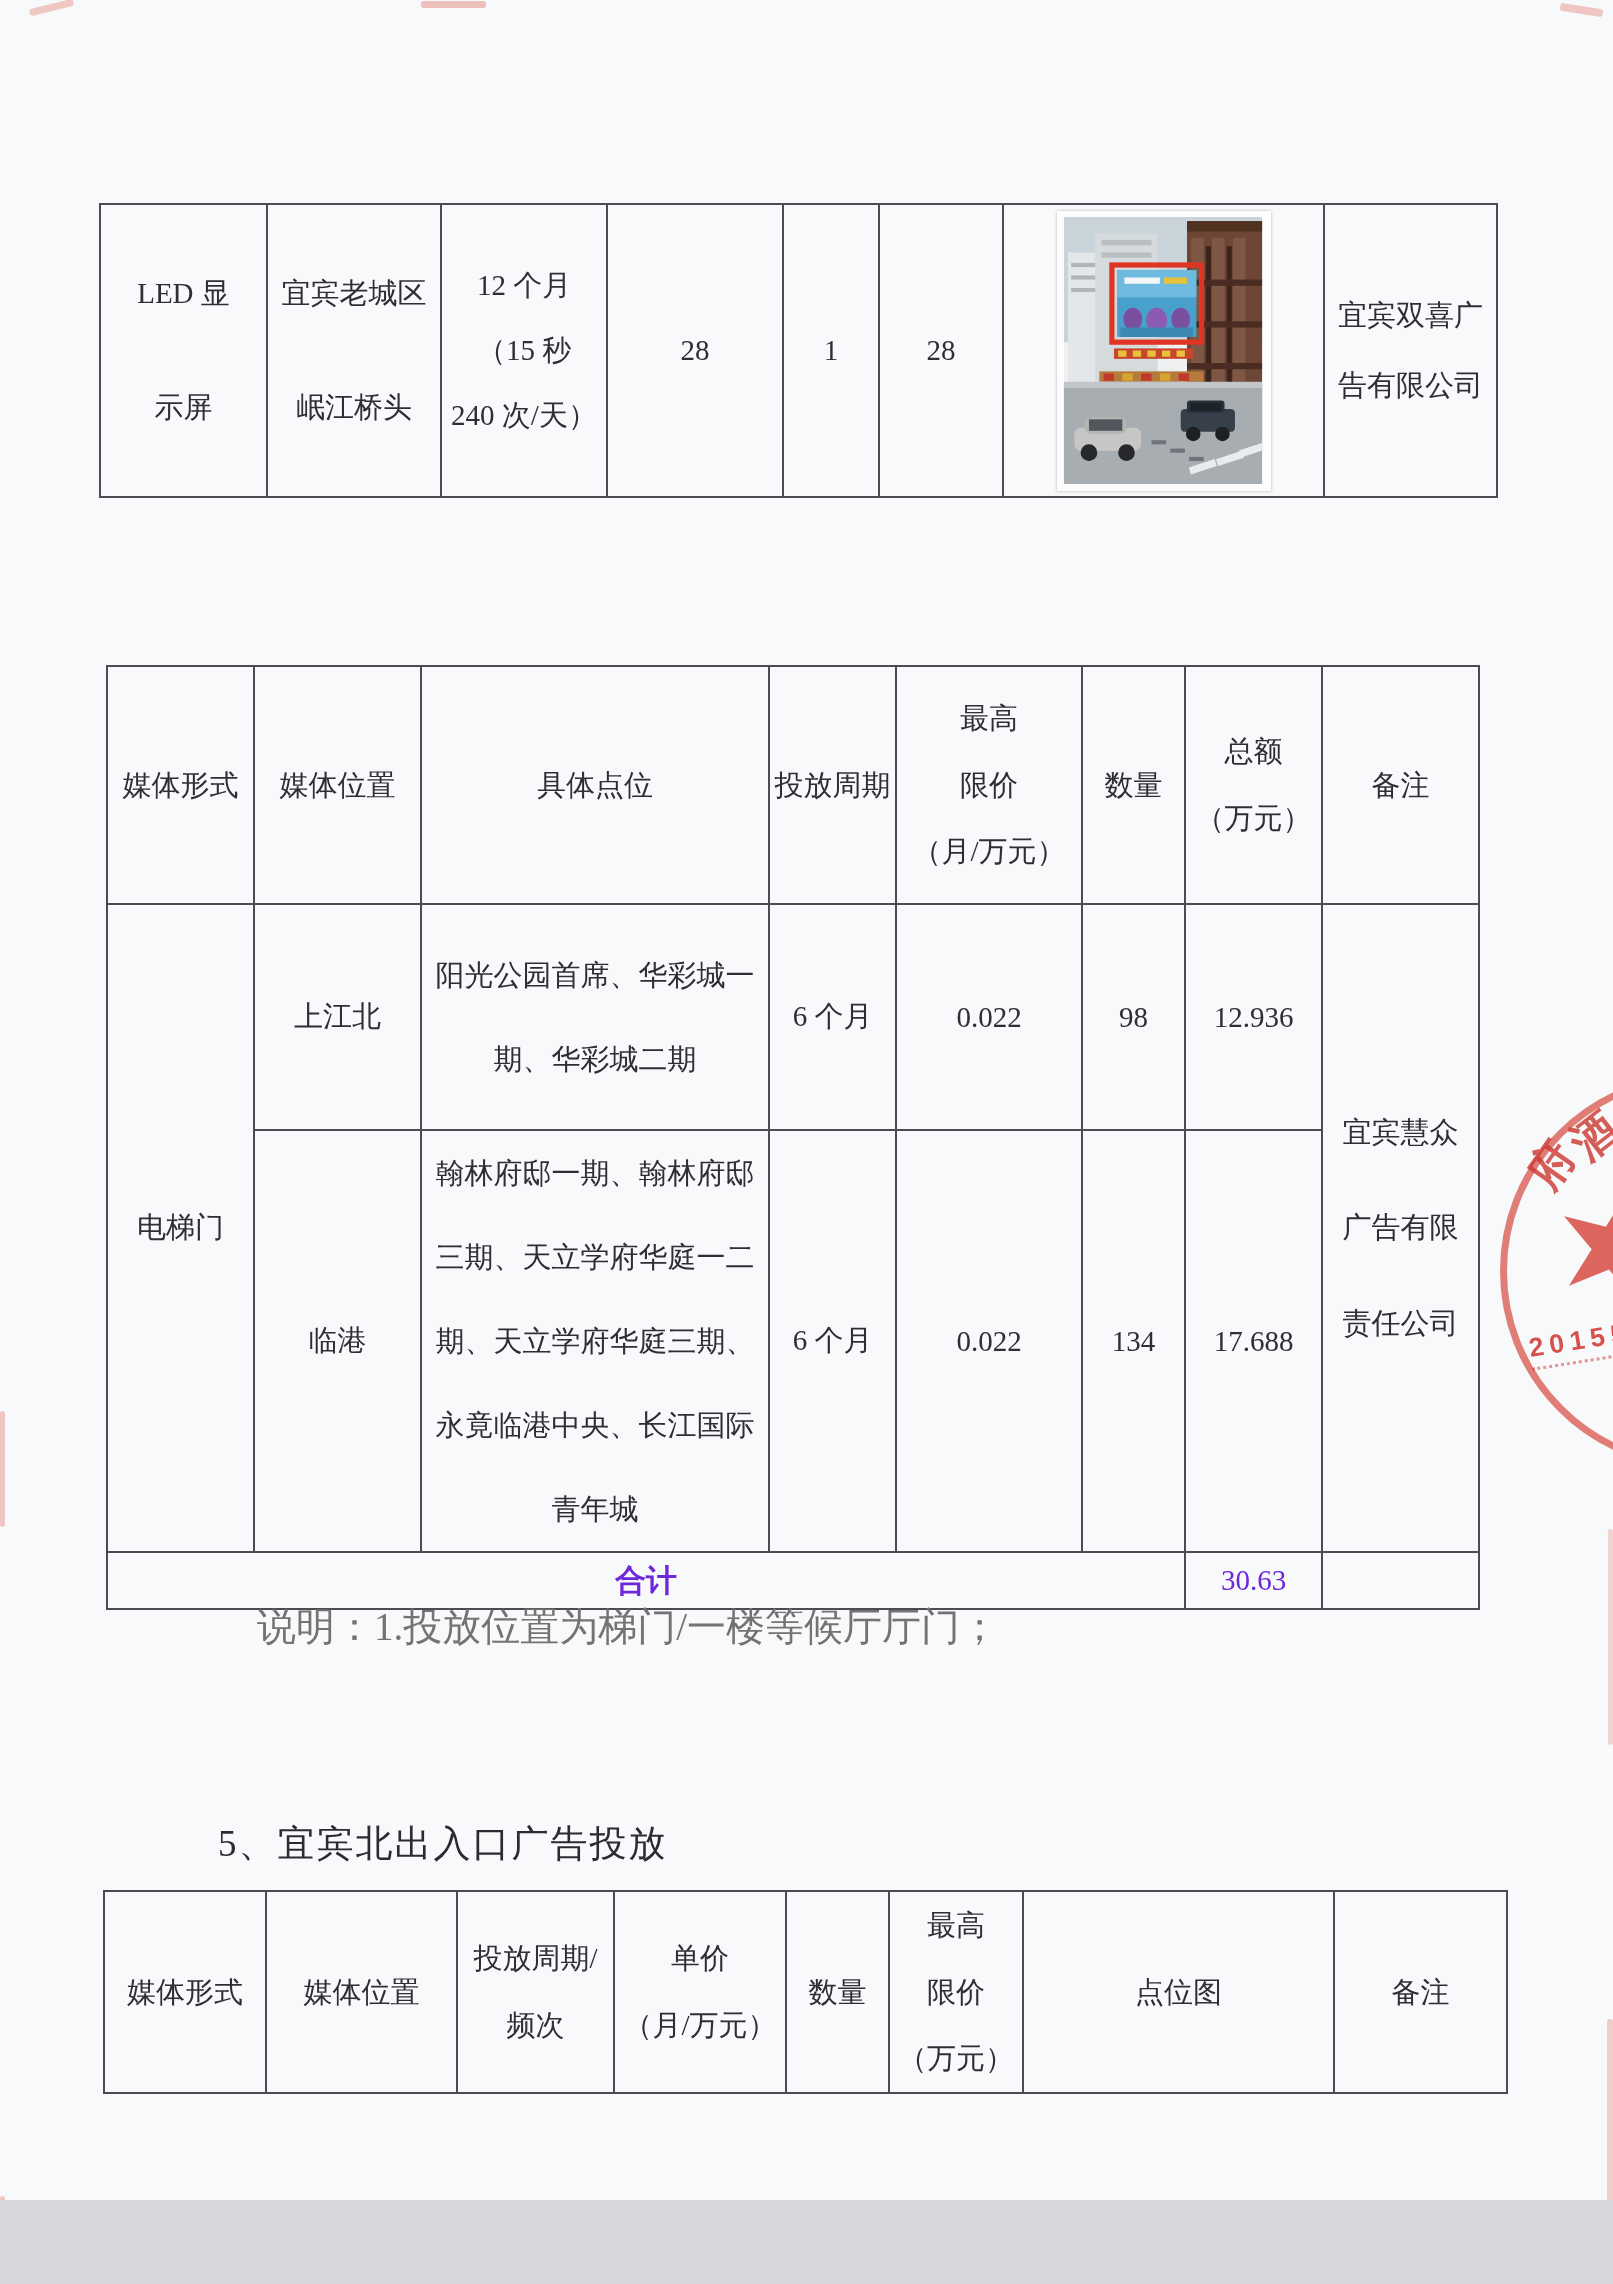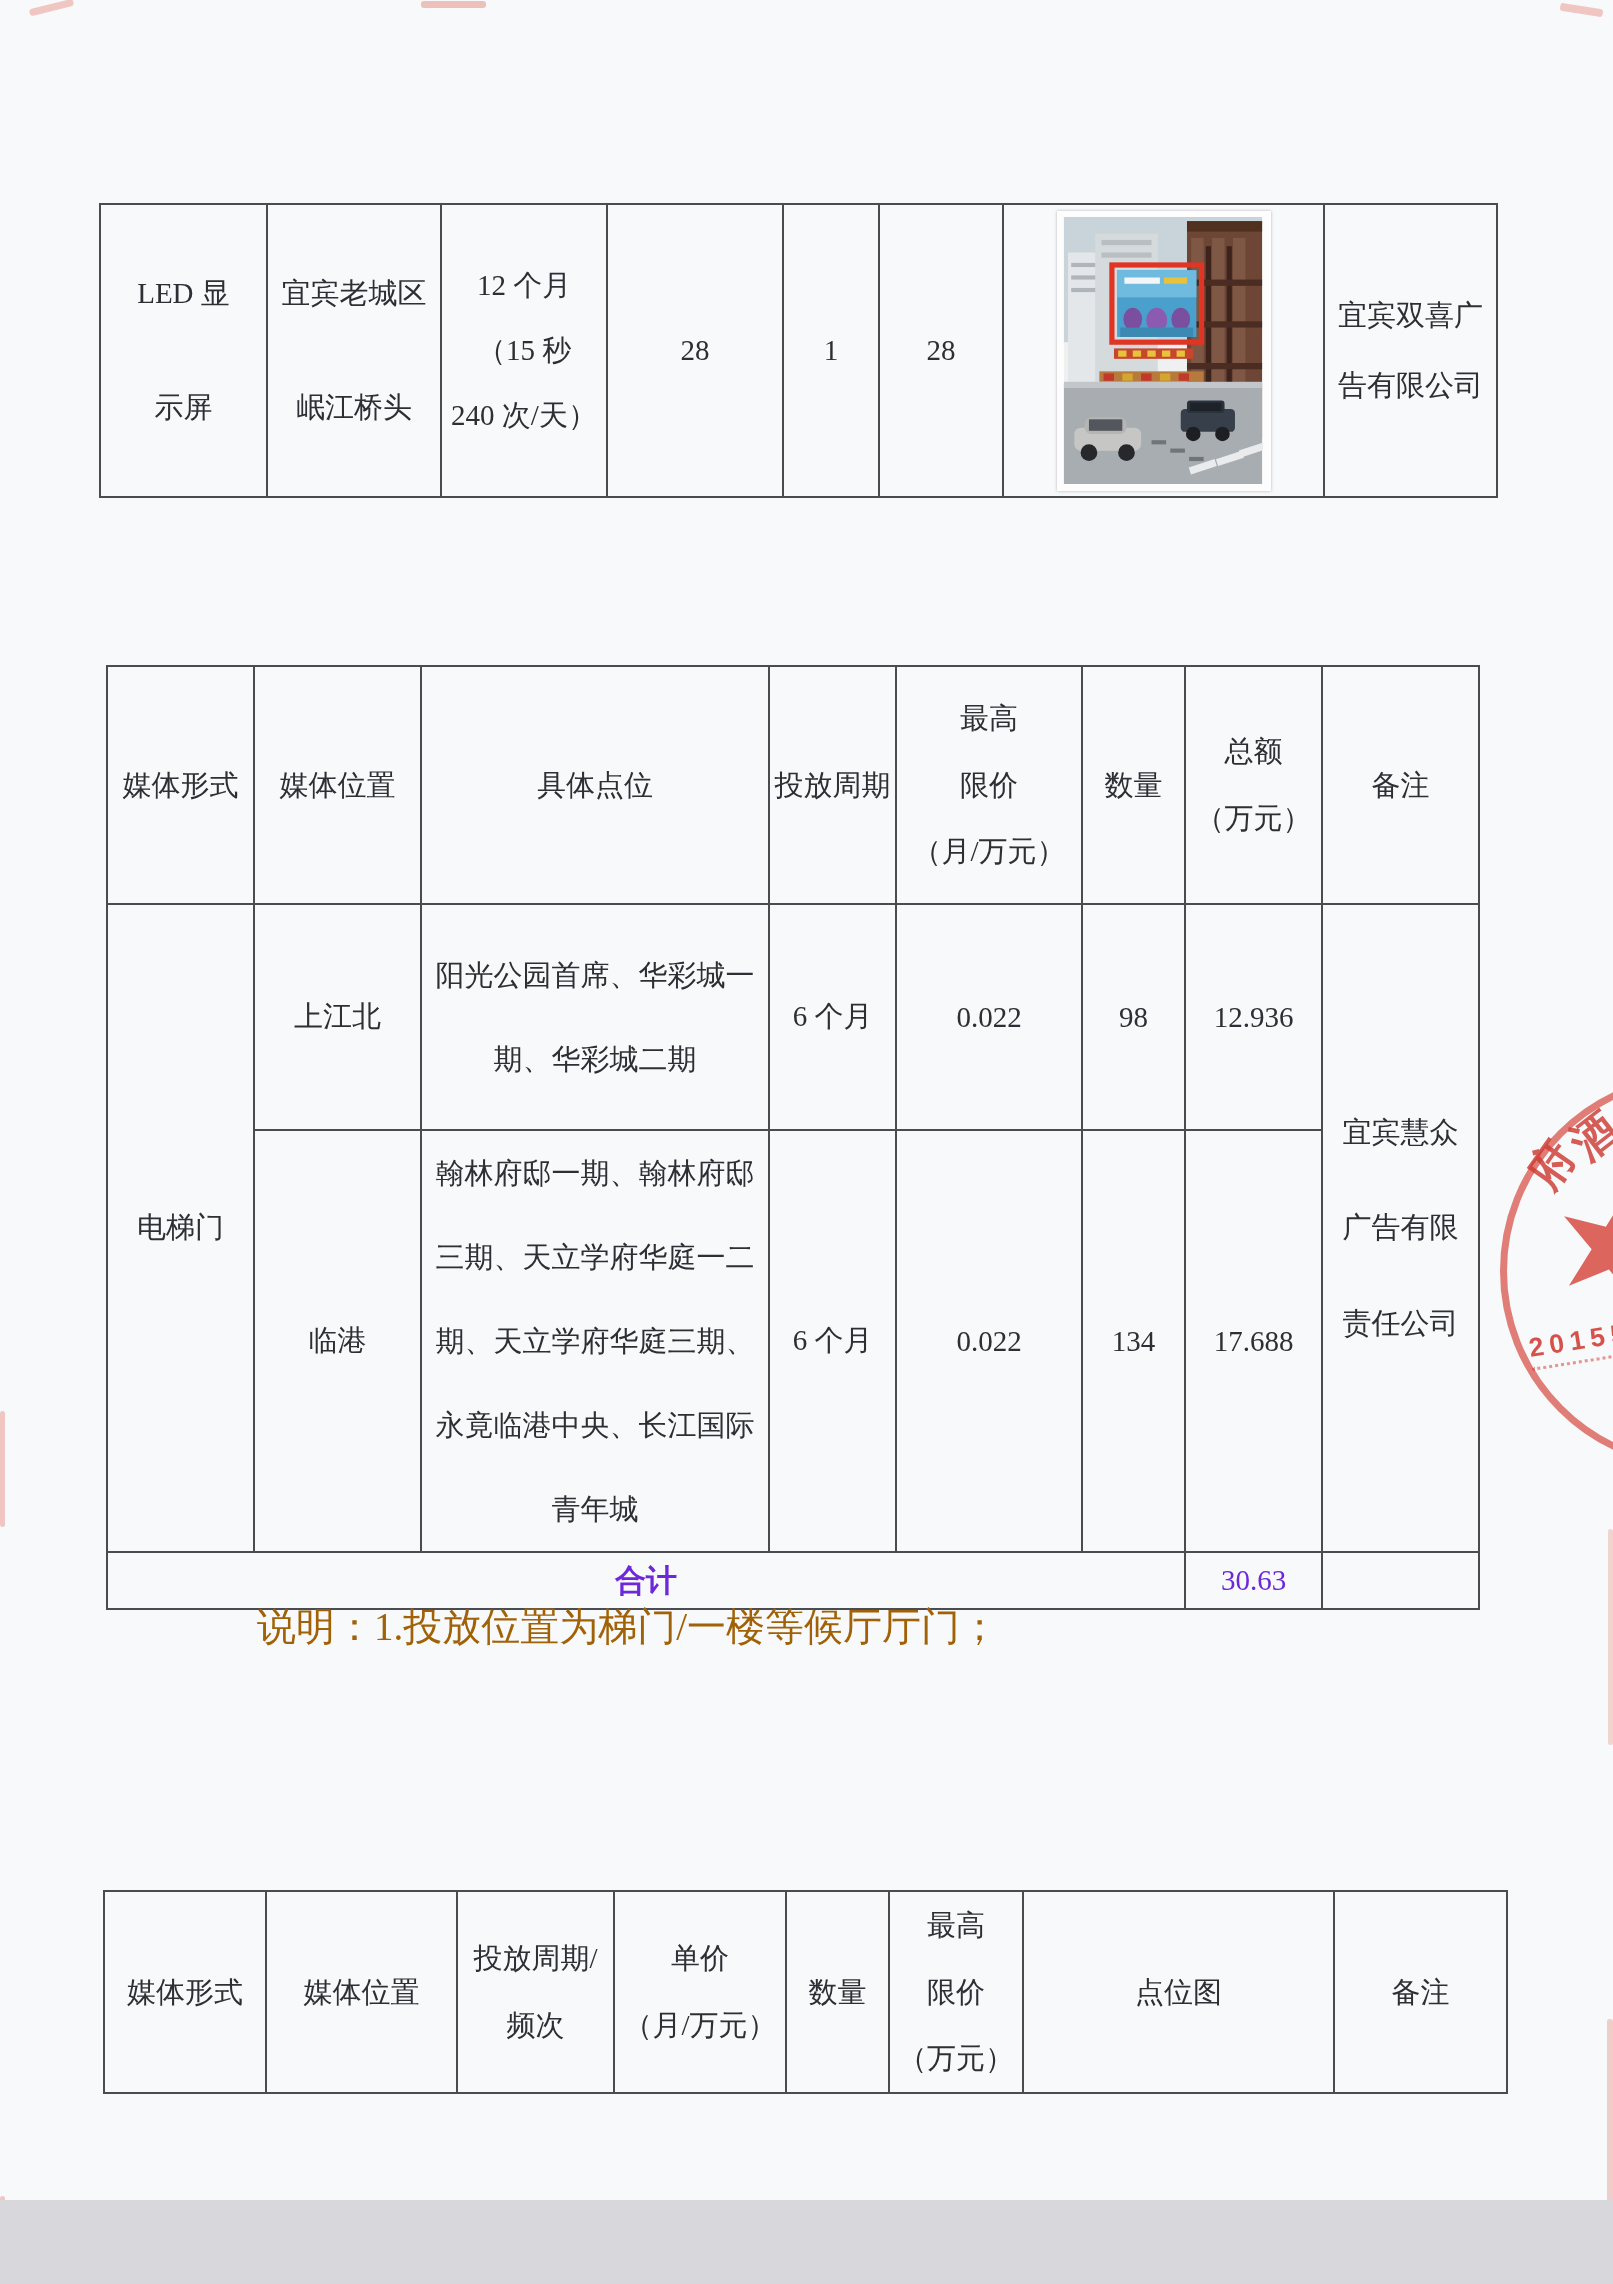--- a/index.html
+++ b/index.html
@@ -18,21 +18,21 @@
   .pre { white-space:pre-line; }
   .lh-xl { line-height:3.9; }   
   .lh-lg { line-height:3.3; }   
   .lh-md { line-height:2.4; }   
   .lh-hd { line-height:2.3; }   
   .points { line-height:2.9; }  
   .red { color:#6d28d9; }
   .bold { font-weight:bold; }
   
   .sec-title { position:absolute; font-size:37px; letter-spacing:2px; color:#2b2b31; }
-  .notes { position:absolute; font-size:39px; line-height:2.12; color:#a16207; }
+  .notes { position:absolute; font-size:39px; line-height:2.12; color:#737373; }
   .notes .n2 { margin-left:-19.6px; }
   .footer { position:absolute; left:0; right:0; text-align:center; font-size:27.4px; letter-spacing:9.8px; color:#3a3a40; }
   
   .photo { width:214px; height:280px; margin:0 auto; background:#fdfdfd;
            box-shadow:0 0 2.9px rgba(60,60,70,.35); padding:6.9px; box-sizing:border-box; }
   .photo svg { display:block; width:200px; height:267px; }
   
   .stamp-ring { position:absolute; left:1500px; top:1073px; width:382px; height:382px;
     border:7.8px solid rgba(214,72,62,.7); border-radius:50%; }
   .stamp-char { position:absolute; font-size:45px; color:rgba(205,58,50,.82); font-weight:bold; }
@@ -203,20 +203,21 @@
       <td class="red">30.63</td>
       <td></td>
     </tr>
   </tbody>
     </table>
 
   <div class="notes" style="left:257px; top:1586px;">
     <div>说明：1.投放位置为梯门/一楼等候厅厅门；</div>
   </div>
 
+  <div class="sec-title" style="left:218px; top:1819px;">5、宜宾北出入口广告投放</div>
 
   <table class="doc" style="left:103px; top:1890px; width:1403px;">
     <colgroup>
       <col style="width:162px">
         <col style="width:191px">
         <col style="width:157px">
         <col style="width:172px">
       <col style="width:103px">
         <col style="width:134px">
         <col style="width:311px">

